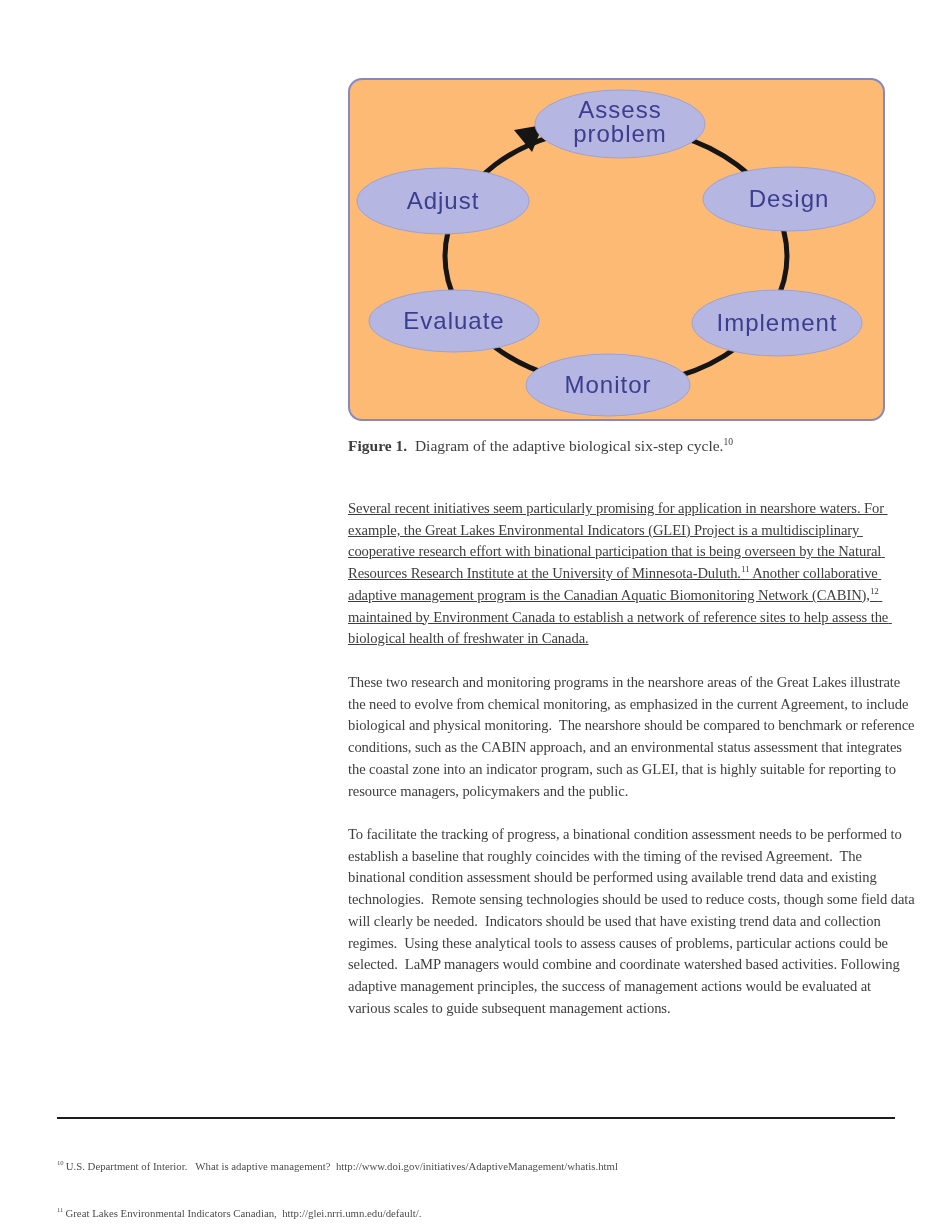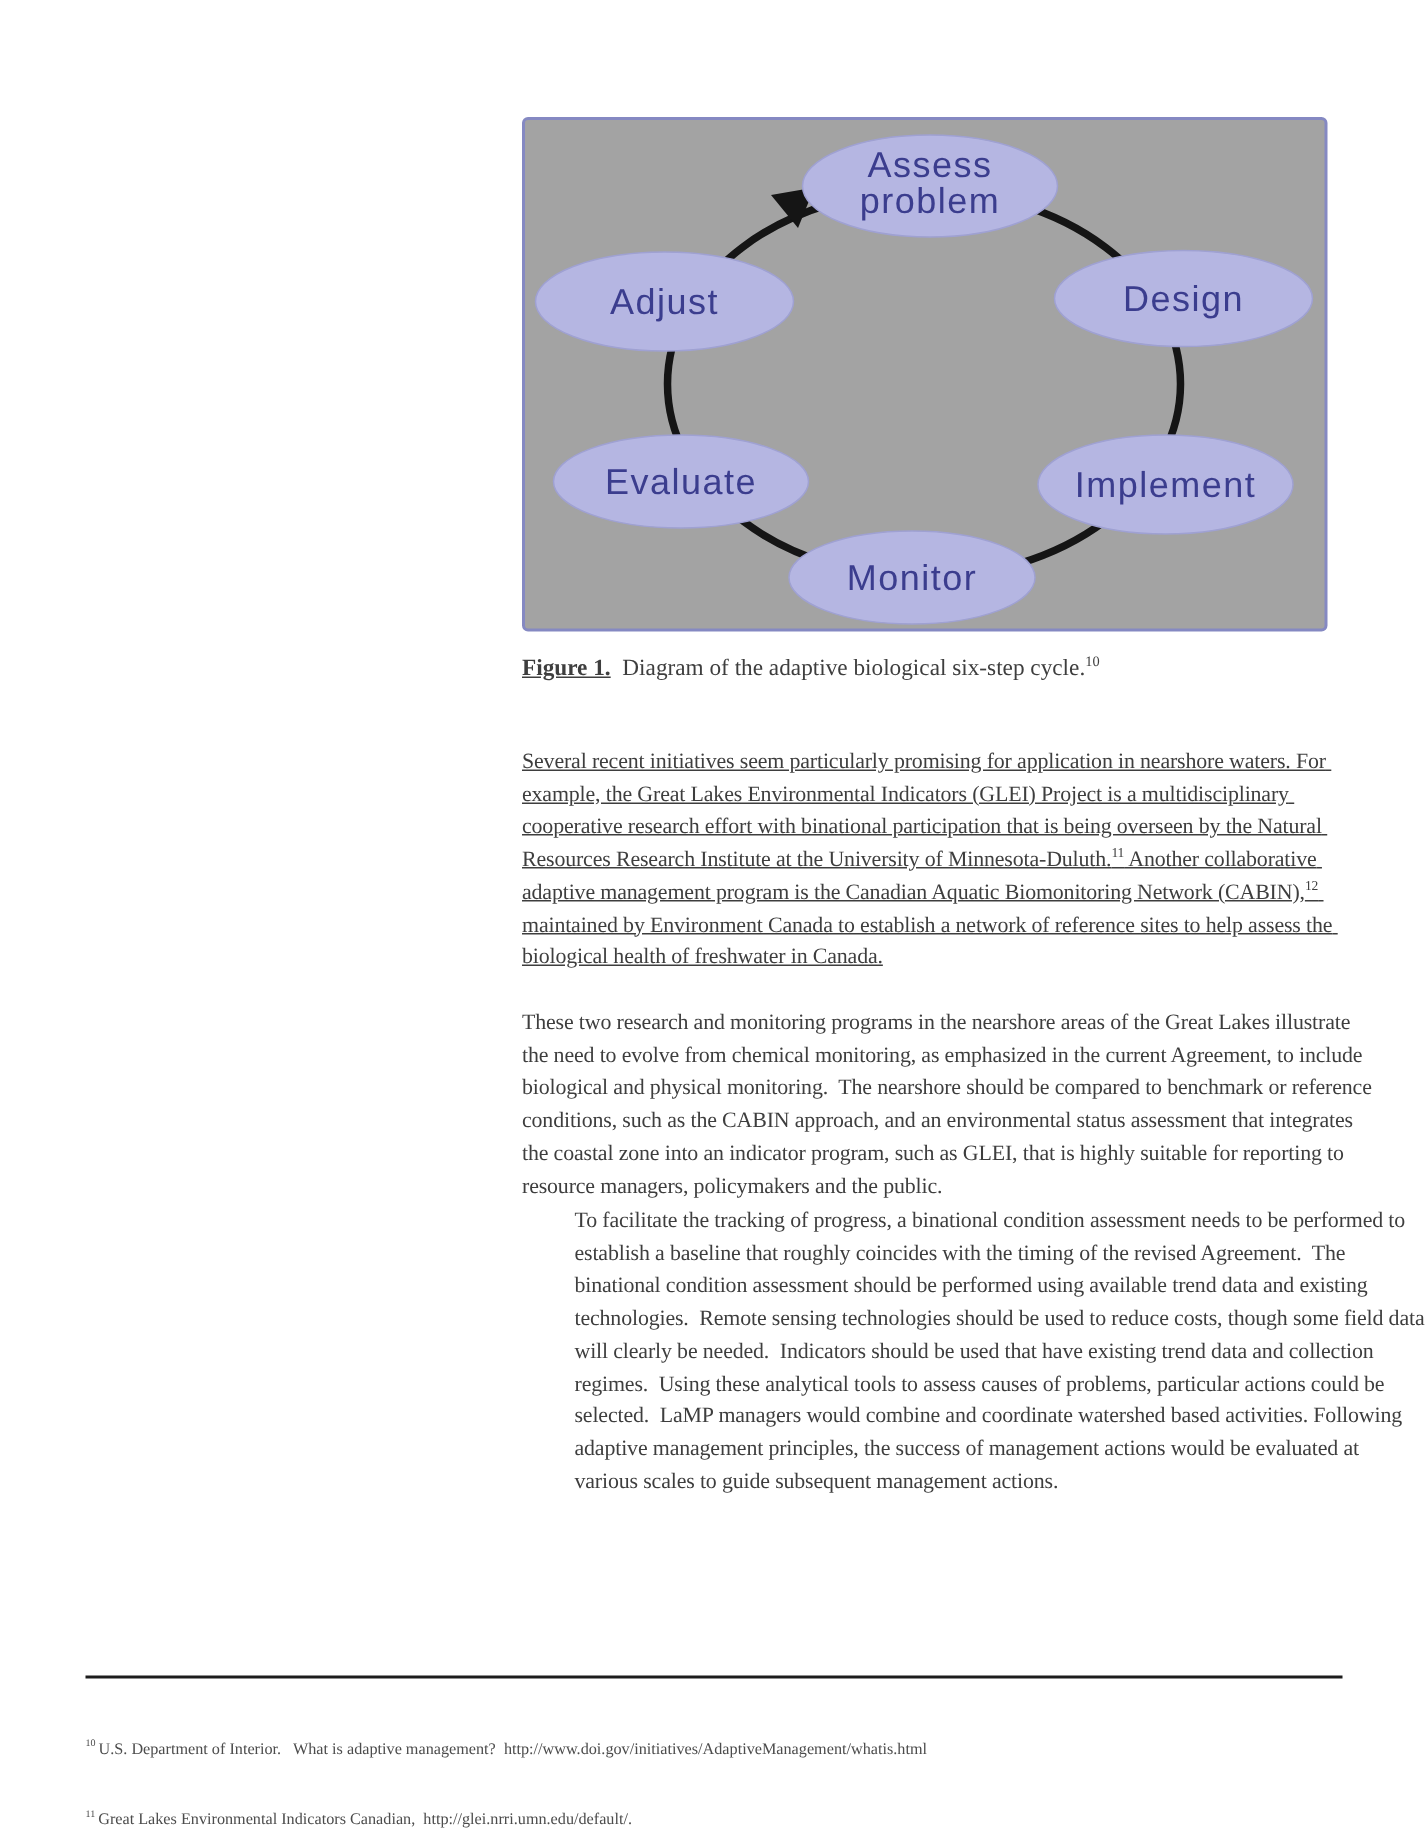--- a/index.html
+++ b/index.html
@@ -10,52 +10,52 @@
     font-family:"Liberation Serif", serif;
     color:#3e3e3e;
     overflow:hidden;
   }
 
   
   .figure-box{
     position:absolute;left:348px;top:78px;
     width:533px;height:339px;
     border:2px solid #8589c2;
-    border-radius:4px;
-    background:#a3a3a3;
+    border-radius:14px;
+    background:#fdba74;
     box-sizing:content-box;
   }
   .figure-box svg{display:block;}
   .node-label{
     font-family:"Liberation Sans", sans-serif;
     font-size:24px;
     letter-spacing:1px;
     fill:#3b3d8e;
   }
 
   
   .caption{
     position:absolute;left:348px;top:436px;width:580px;
     font-size:15.5px;line-height:20px;
     white-space:pre-wrap;
   }
-  .caption b{font-weight:bold;text-decoration:underline;}
+  .caption b{font-weight:bold;}
   sup{font-size:0.62em;line-height:0;}
 
   
   .para{
     position:absolute;left:348px;width:568px;
     font-size:14.6px;line-height:21.7px;
     letter-spacing:-0.1px;
     white-space:pre-wrap;
     text-align:left;
   }
   #para-1{top:498px;text-decoration:underline;}
   #para-2{top:672px;}
-  #para-3{top:804px;margin-left:35px;}
+  #para-3{top:824px;}
 
   
   .footnote-rule{
     position:absolute;left:57px;top:1117px;
     width:838px;height:2px;background:#1c1c1c;
   }
   .footnotes{
     position:absolute;left:57px;top:1127px;width:870px;
     font-size:10.8px;line-height:15.8px;color:#4c4c4c;
     white-space:pre-wrap;

